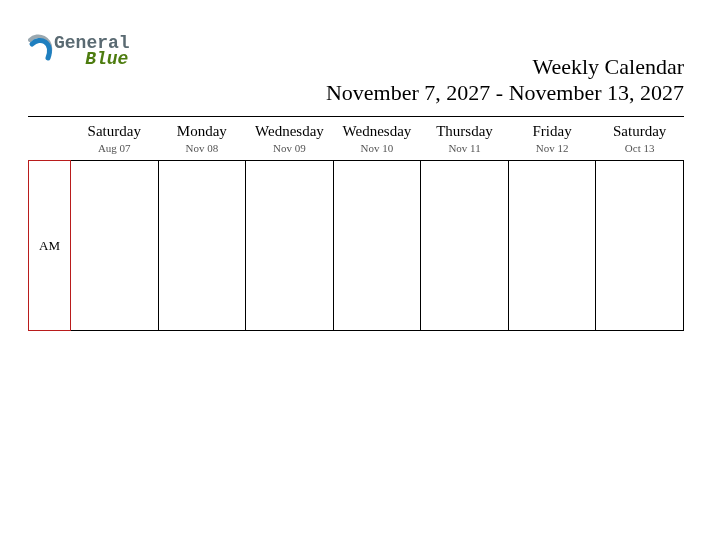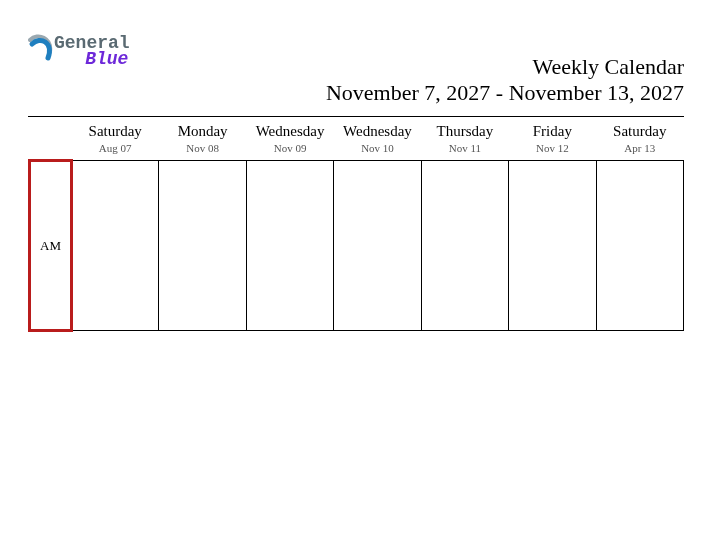--- a/index.html
+++ b/index.html
@@ -31,21 +31,21 @@
     text-align: center;
   }
   .logo-general {
     font-size: 18px;
     font-weight: 700;
     color: #5a6a72;
   }
   .logo-blue {
     font-size: 18px;
     font-weight: 700;
-    color: #6d28d9;
+    color: #4d7c0f;
     font-style: italic;
     margin-left: 30px;
     margin-top: -2px;
   }
   .title-block {
     text-align: right;
     margin-top: 24px;
   }
   .title {
     font-size: 22px;
@@ -77,21 +77,21 @@
     text-align: center;
     font-size: 11px;
     color: #555;
     padding-bottom: 6px;
   }
   tbody td {
     border: 1px solid #000;
     height: 170px;
   }
   tbody td.period-label {
-    border: 3px solid #b91c1c;
+    border: 1px solid #b91c1c;
     font-size: 13px;
     text-align: center;
     vertical-align: middle;
   }
 </style>
 </head>
 <body>
 
 <div class="header-row">
   <div class="logo">
@@ -135,21 +135,21 @@
       <th>Saturday</th>
     </tr>
     <tr>
       <td></td>
       <td class="sub">Aug 07</td>
       <td class="sub">Nov 08</td>
       <td class="sub">Nov 09</td>
       <td class="sub">Nov 10</td>
       <td class="sub">Nov 11</td>
       <td class="sub">Nov 12</td>
-      <td class="sub">Apr 13</td>
+      <td class="sub">Oct 13</td>
     </tr>
   </thead>
   <tbody>
     <tr>
       <td class="period-label">AM</td>
       <td></td>
       <td></td>
       <td></td>
       <td></td>
       <td></td>

